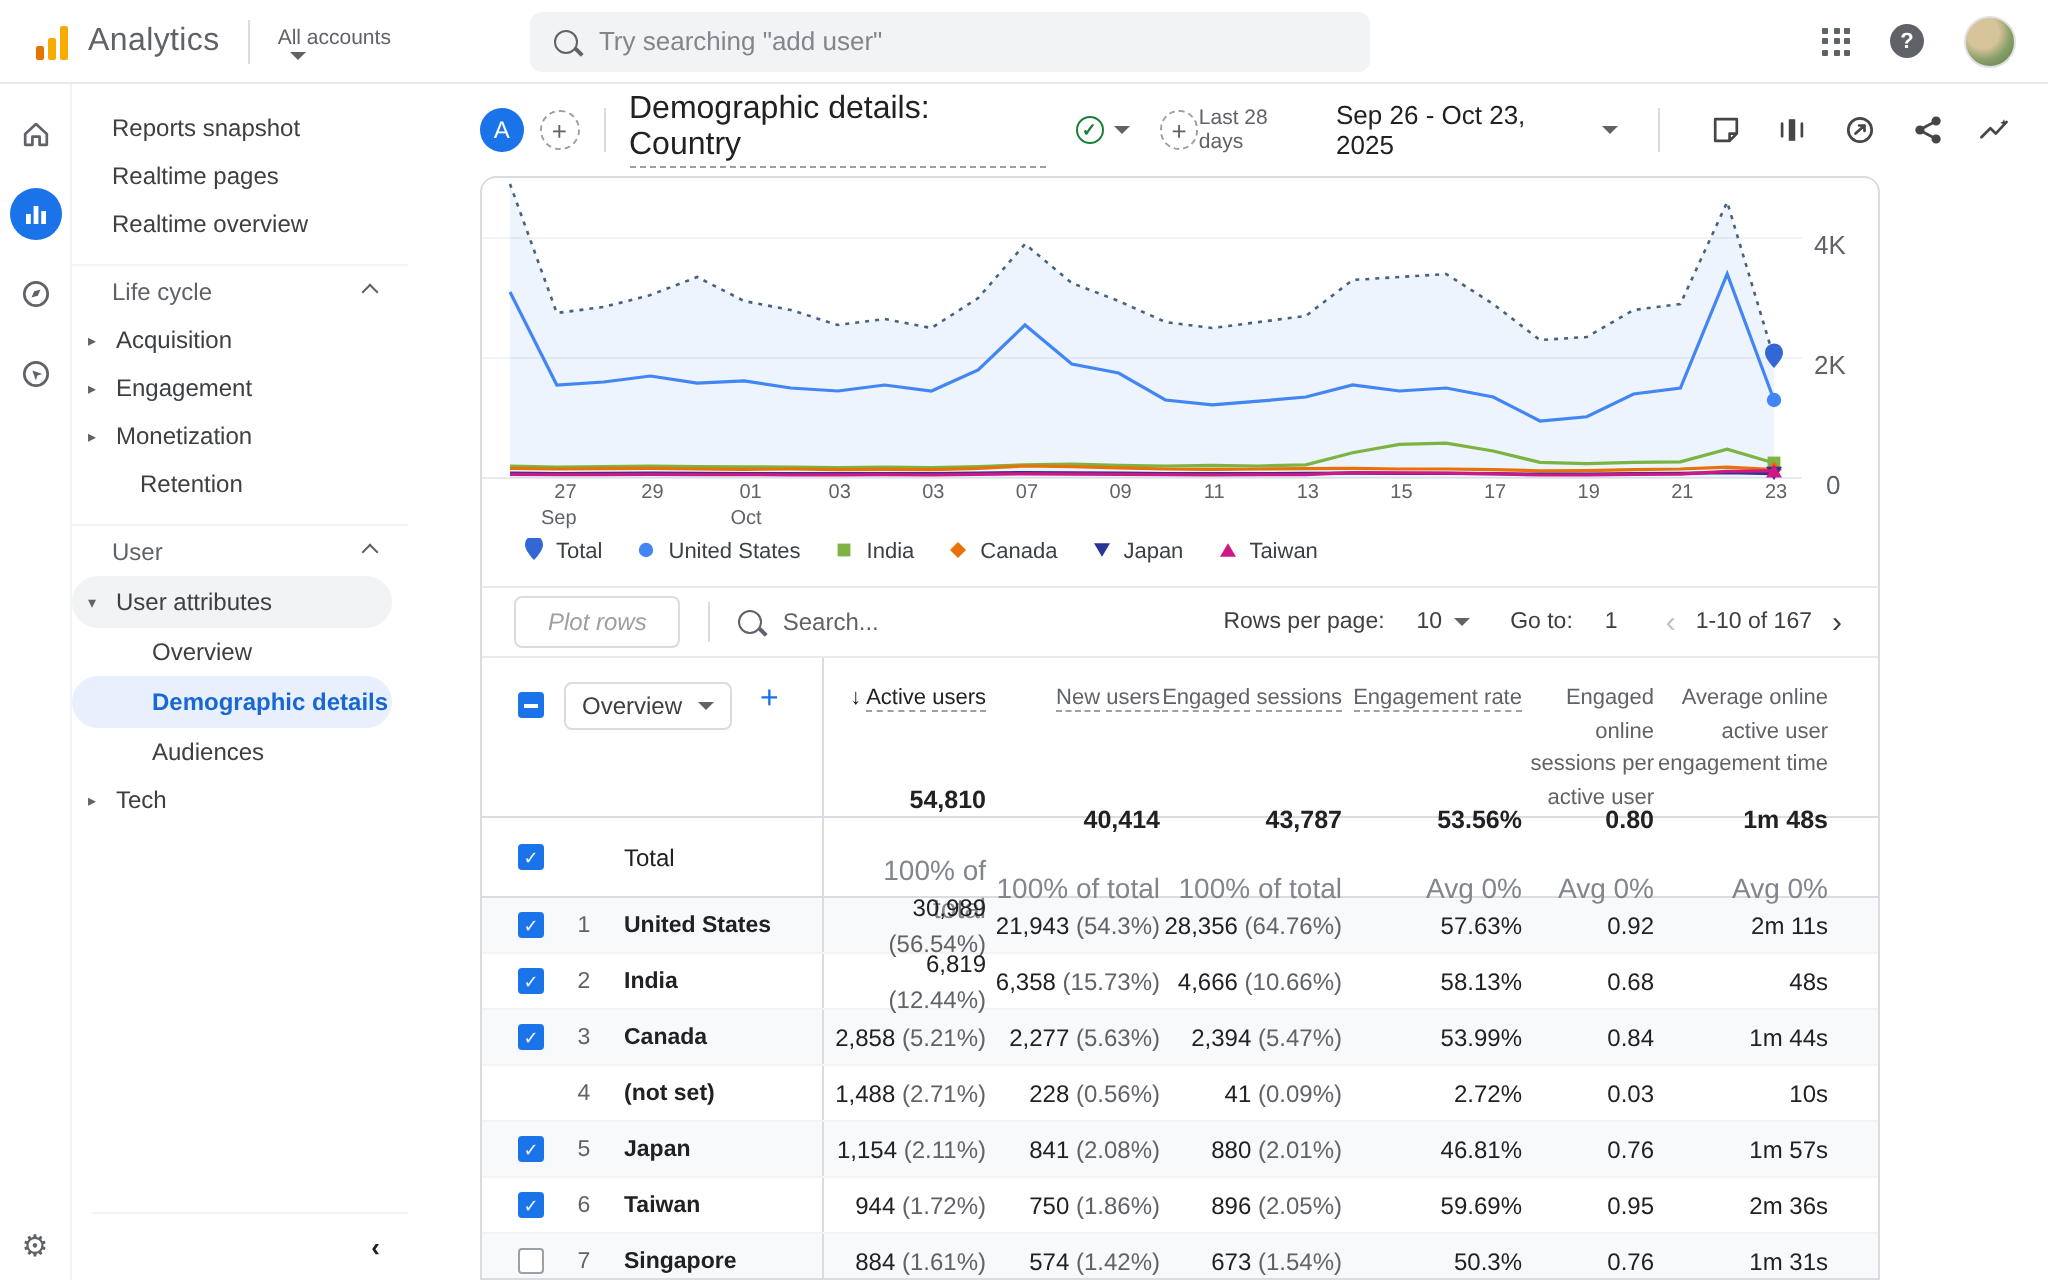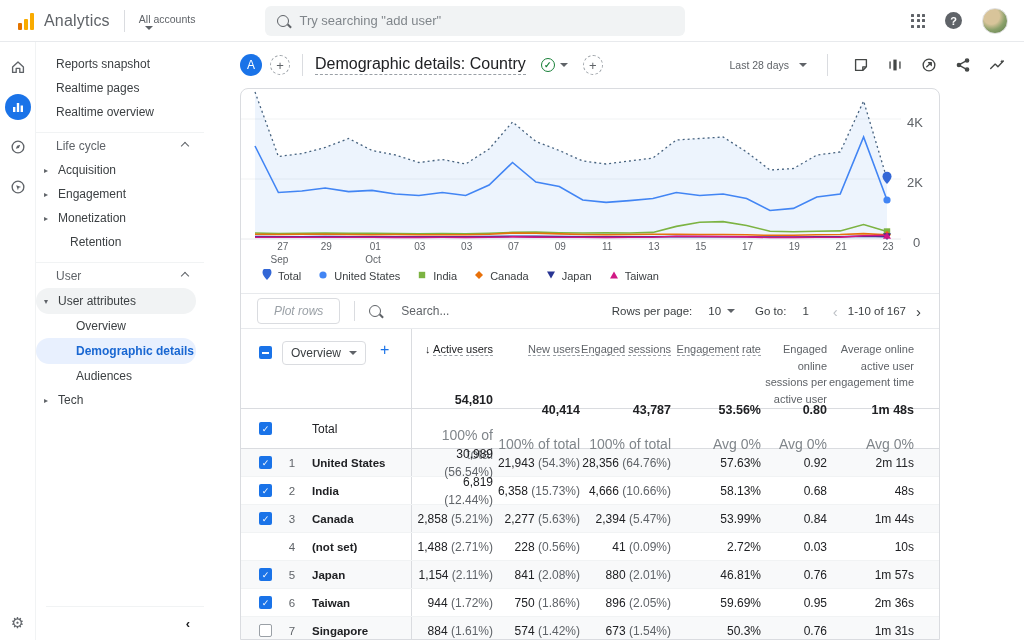--- a/index.html
+++ b/index.html
@@ -64,21 +64,21 @@
   .chart-zone { position:relative; height:204px; }
   .ylab { position:absolute; font-size:13px; color:#5f6368; left:666px; }
   .xticks { position:absolute; top:152px; left:1px; width:660px; height:26px; }
   .xt { position:absolute; transform:translateX(-50%); text-align:right; font-size:10px; color:#5f6368; line-height:1.25; }
   .legend { position:absolute; top:180px; left:20px; display:flex; gap:16px; align-items:center; font-size:11px; color:#3c4043; }
   .lg-item { display:flex; align-items:center; gap:5px; }
 
   .tbl-toolbar { height:36px; border-top:1px solid #e8eaed; border-bottom:1px solid #e8eaed; display:flex; align-items:center; padding:0 14px 0 16px; }
   .plot-btn { border:1px solid #dadce0; border-radius:4px; color:#9aa0a6; font-size:12px; padding:5px 16px; background:#fff;font-style:italic; }
   .tb-sep { width:1px; height:20px; background:#dadce0; margin:0 14px; }
-  .tb-search { display:flex; align-items:center; gap:20px; font-size:12px; color:#5f6368; }
+  .tb-search { display:flex; align-items:center; gap:10px; font-size:12px; color:#5f6368; }
   .tb-right { margin-left:auto; display:flex; align-items:center; gap:6px; font-size:11.5px; color:#3c4043; }
   .pgch { font-size:15px; padding:0 4px; }
 
   .thead { height:80px; border-bottom:1px solid #dadce0; display:flex; }
   .lpanel { width:170px; flex:none; display:flex; align-items:flex-start; padding:12px 0 0 18px; gap:10px; }
   .dim-box { border:1px solid #dadce0; border-radius:4px; font-size:12px; color:#3c4043; padding:4px 8px; display:flex; align-items:center; gap:8px; }
   .plus-blue { color:#1a73e8; font-size:16px; margin-left:4px; }
   .mpanel { flex:1; border-left:1px solid #dadce0; display:flex; padding-right:26px; }
   .mc { text-align:right; font-size:11px; color:#5f6368; padding-top:12px; line-height:1.5; }
   .mc .lbl { border-bottom:1px dashed #9aa0a6; padding-bottom:0px; }
@@ -231,20 +231,21 @@
       <span class="dash-add">+</span>
       <span class="vsep"></span>
       <span class="rpt-title">Demographic details: Country</span>
       <span class="ok-badge">
         <span class="ok-circ">✓</span>
         <span class="caret"></span>
       </span>
       <span class="dash-add">+</span>
       <div class="rpt-right">
         <span class="range-lbl">Last 28 days</span>
+        <span class="range-dates">Sep 26 - Oct 23, 2025</span>
         <span class="caret"></span>
         <span class="vsep"></span>
         <span class="hicon">
             <svg width="18" height="18" viewBox="0 0 20 20">
               <path d="M4 4 h12 v8 l-4 4 h-8 z M16 12 h-4 v4"></path>
             </svg>
           </span>
         <span class="hicon">
             <svg width="18" height="18" viewBox="0 0 20 20">
               <rect x="8.2" y="4" width="3.6" height="12" fill="#444746" stroke="none"></rect>

